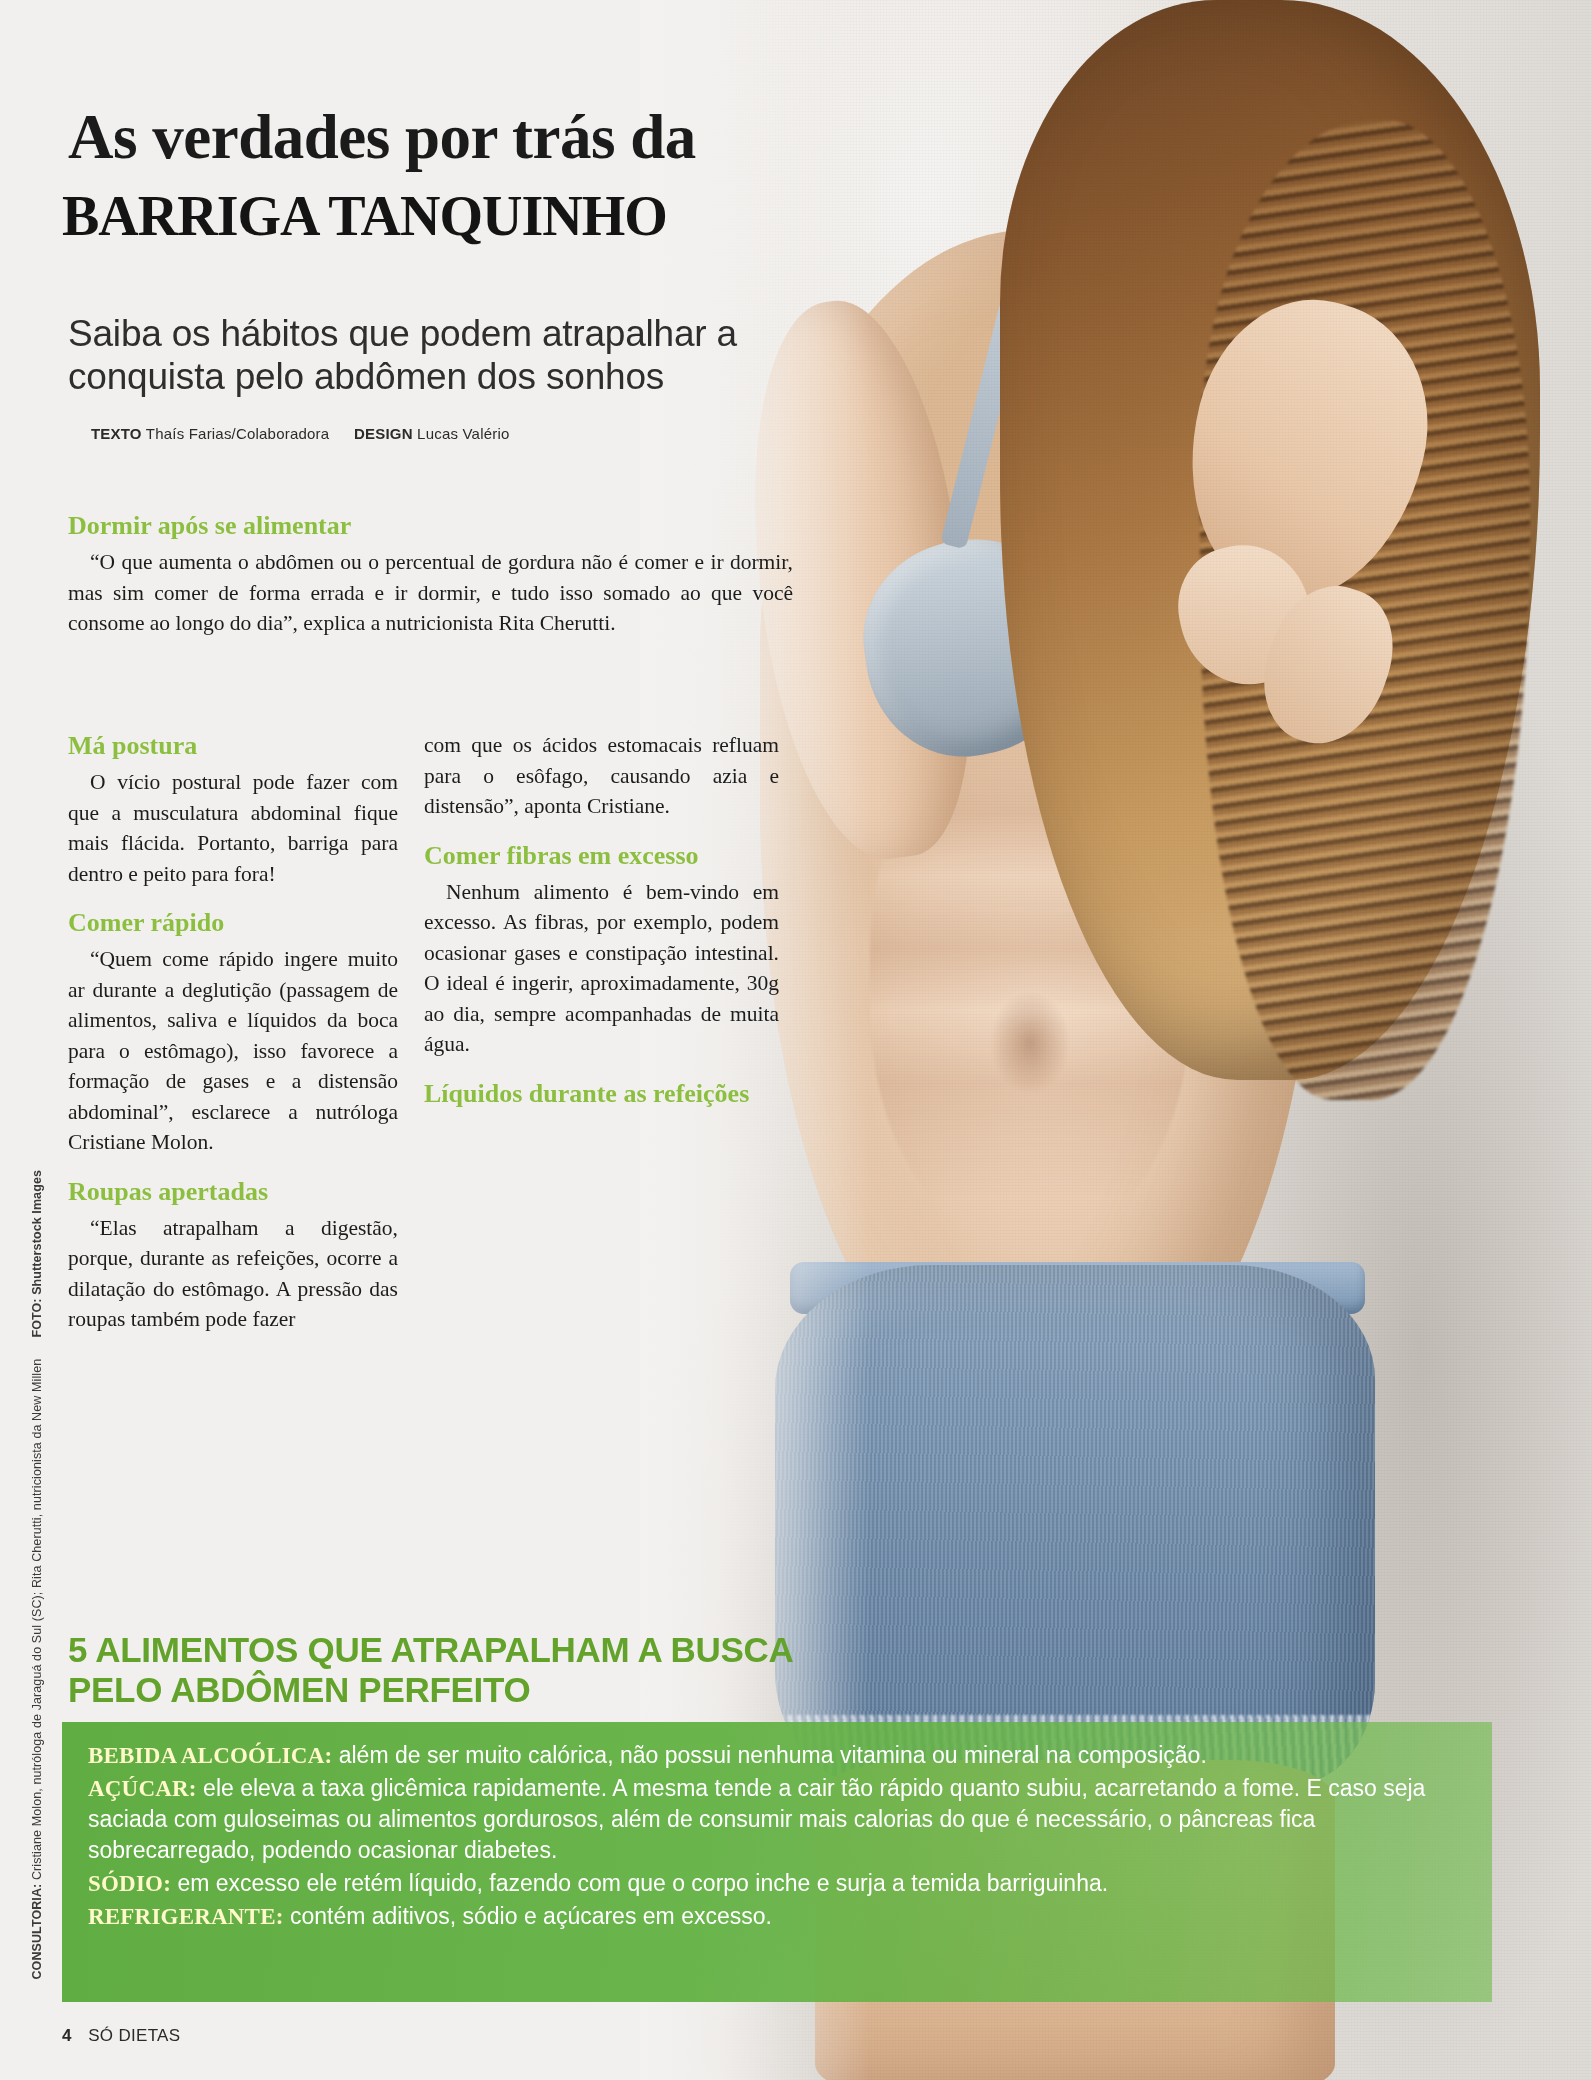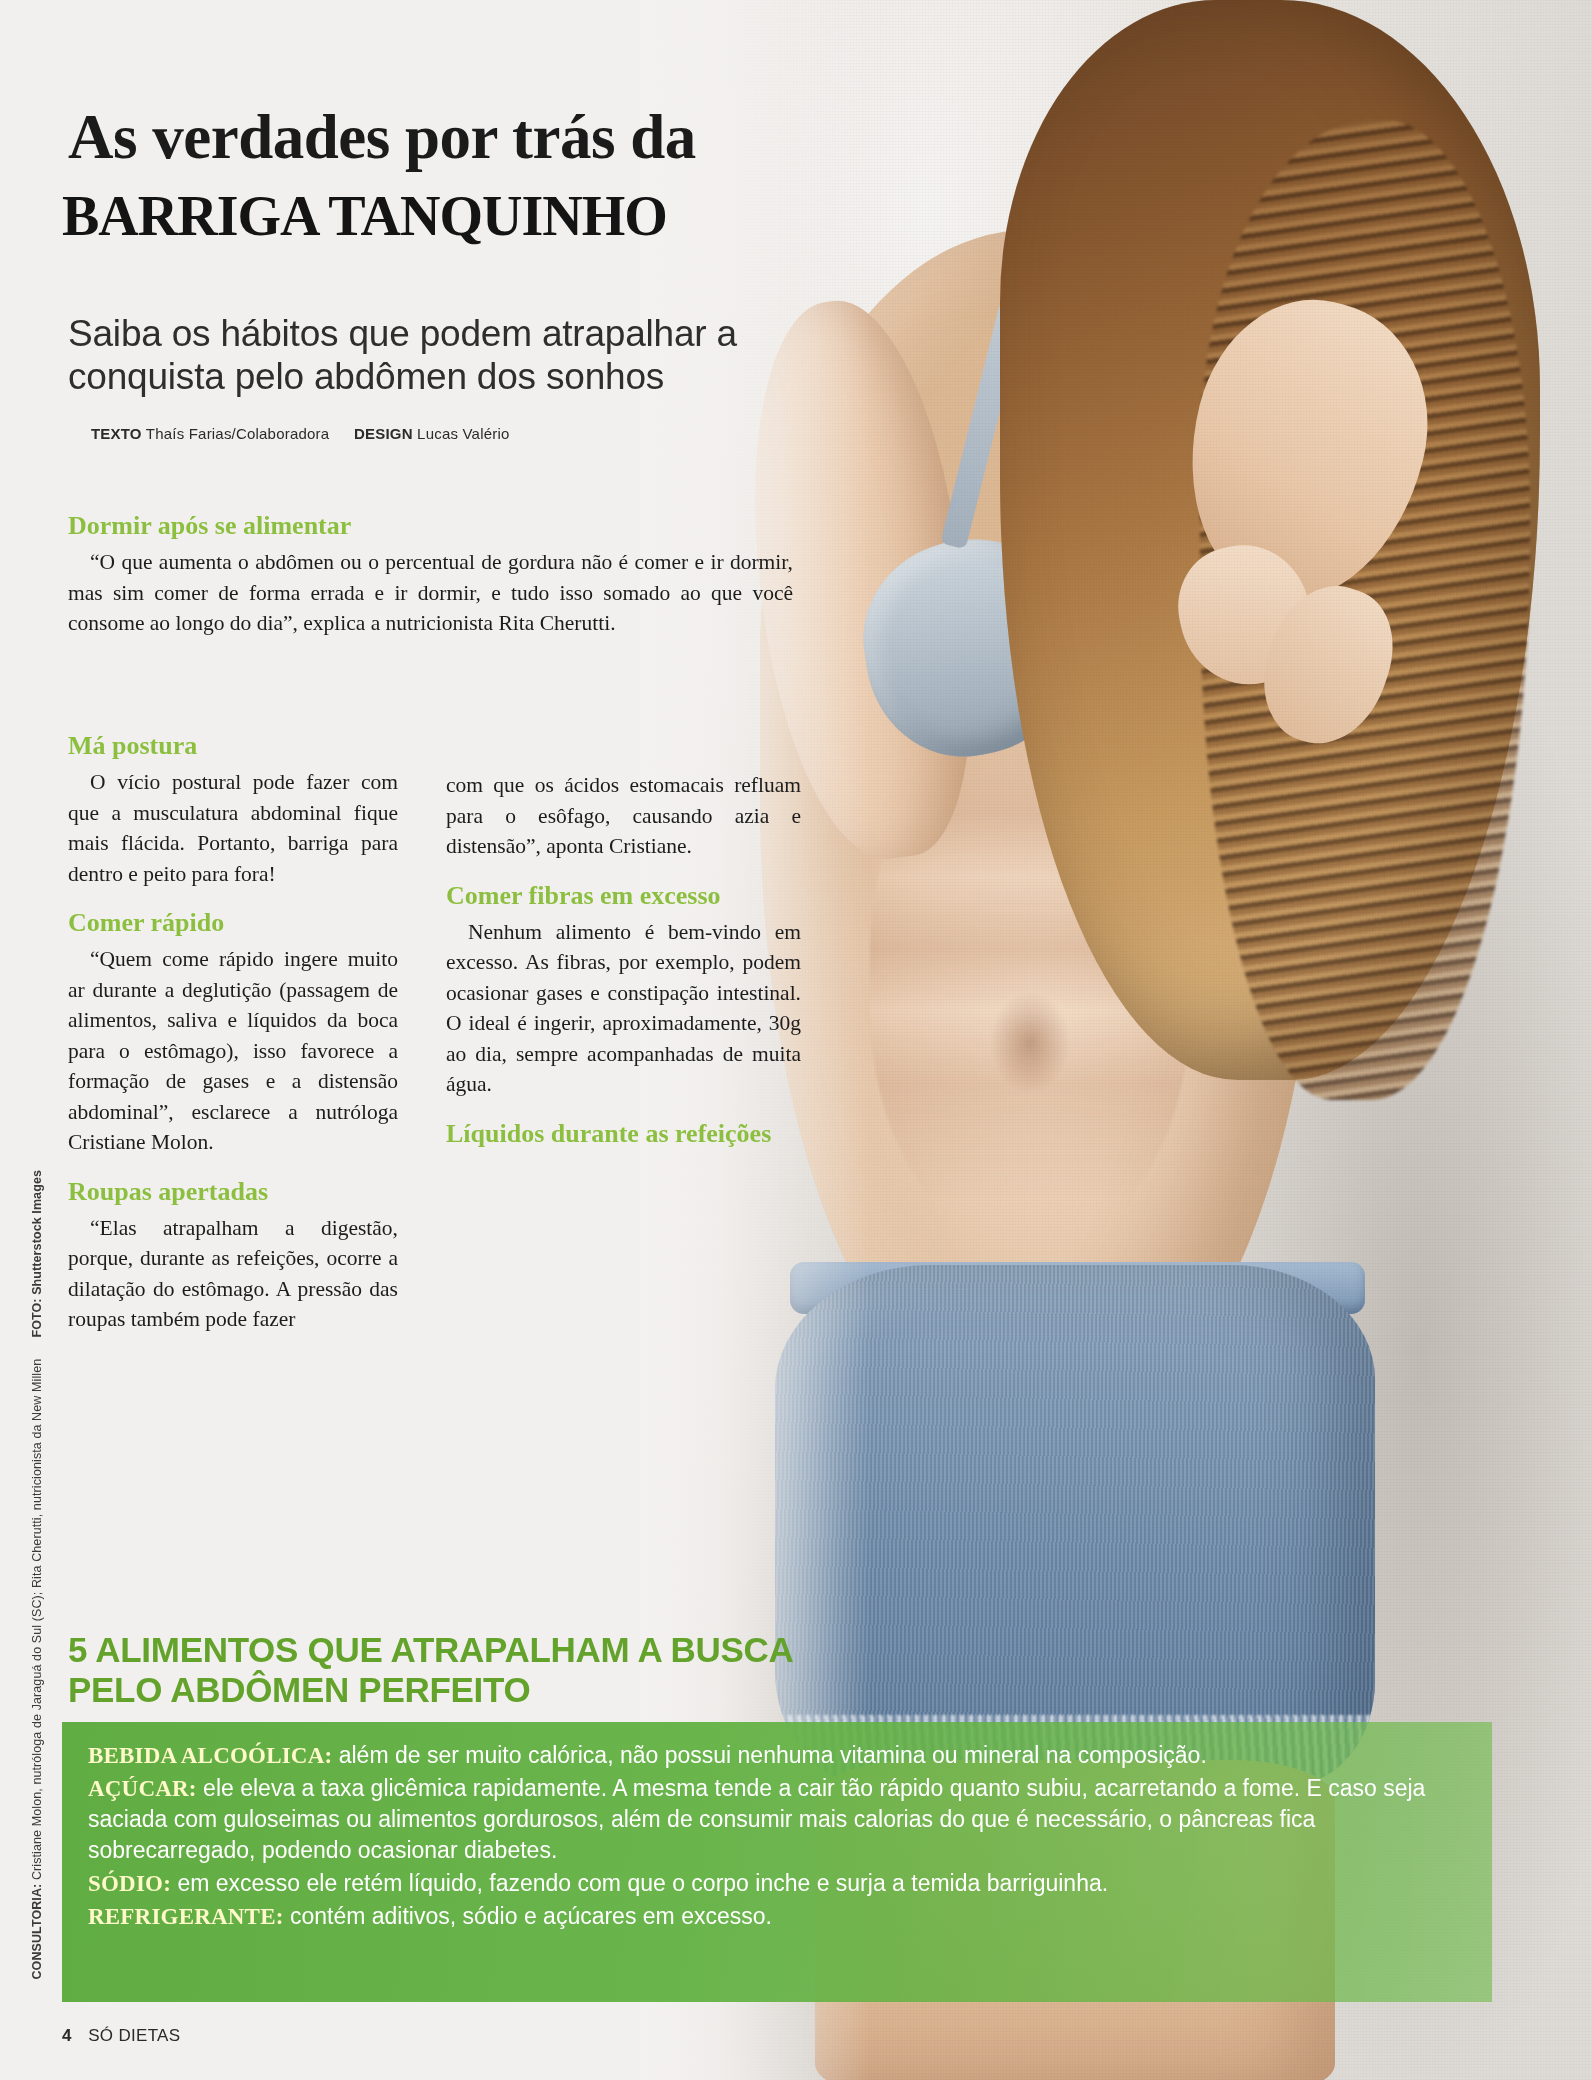--- a/index.html
+++ b/index.html
@@ -279,21 +279,21 @@
     font-family: "Liberation Serif", serif;
     font-weight: bold;
     font-size: 26px;
     line-height: 31px;
     color: #8cbf3f;
     text-indent: 0;
   }
 
   #col-full { left: 68px; top: 510px; width: 725px; }
   #col-left { left: 68px; top: 730px; width: 330px; }
-  #col-right { left: 446px; top: 730px; width: 355px; margin-top: 40px; }
+  #col-right { left: 424px; top: 730px; width: 355px; }
 
   .vertical-credit {
     position: absolute;
     left: 30px; top: 1170px;
     transform-origin: left top;
     transform: rotate(-90deg) translate(-100%, 0);
     font-family: "Liberation Sans", sans-serif;
     font-size: 12.5px;
     letter-spacing: .1px;
     color: #3a3a3a;

